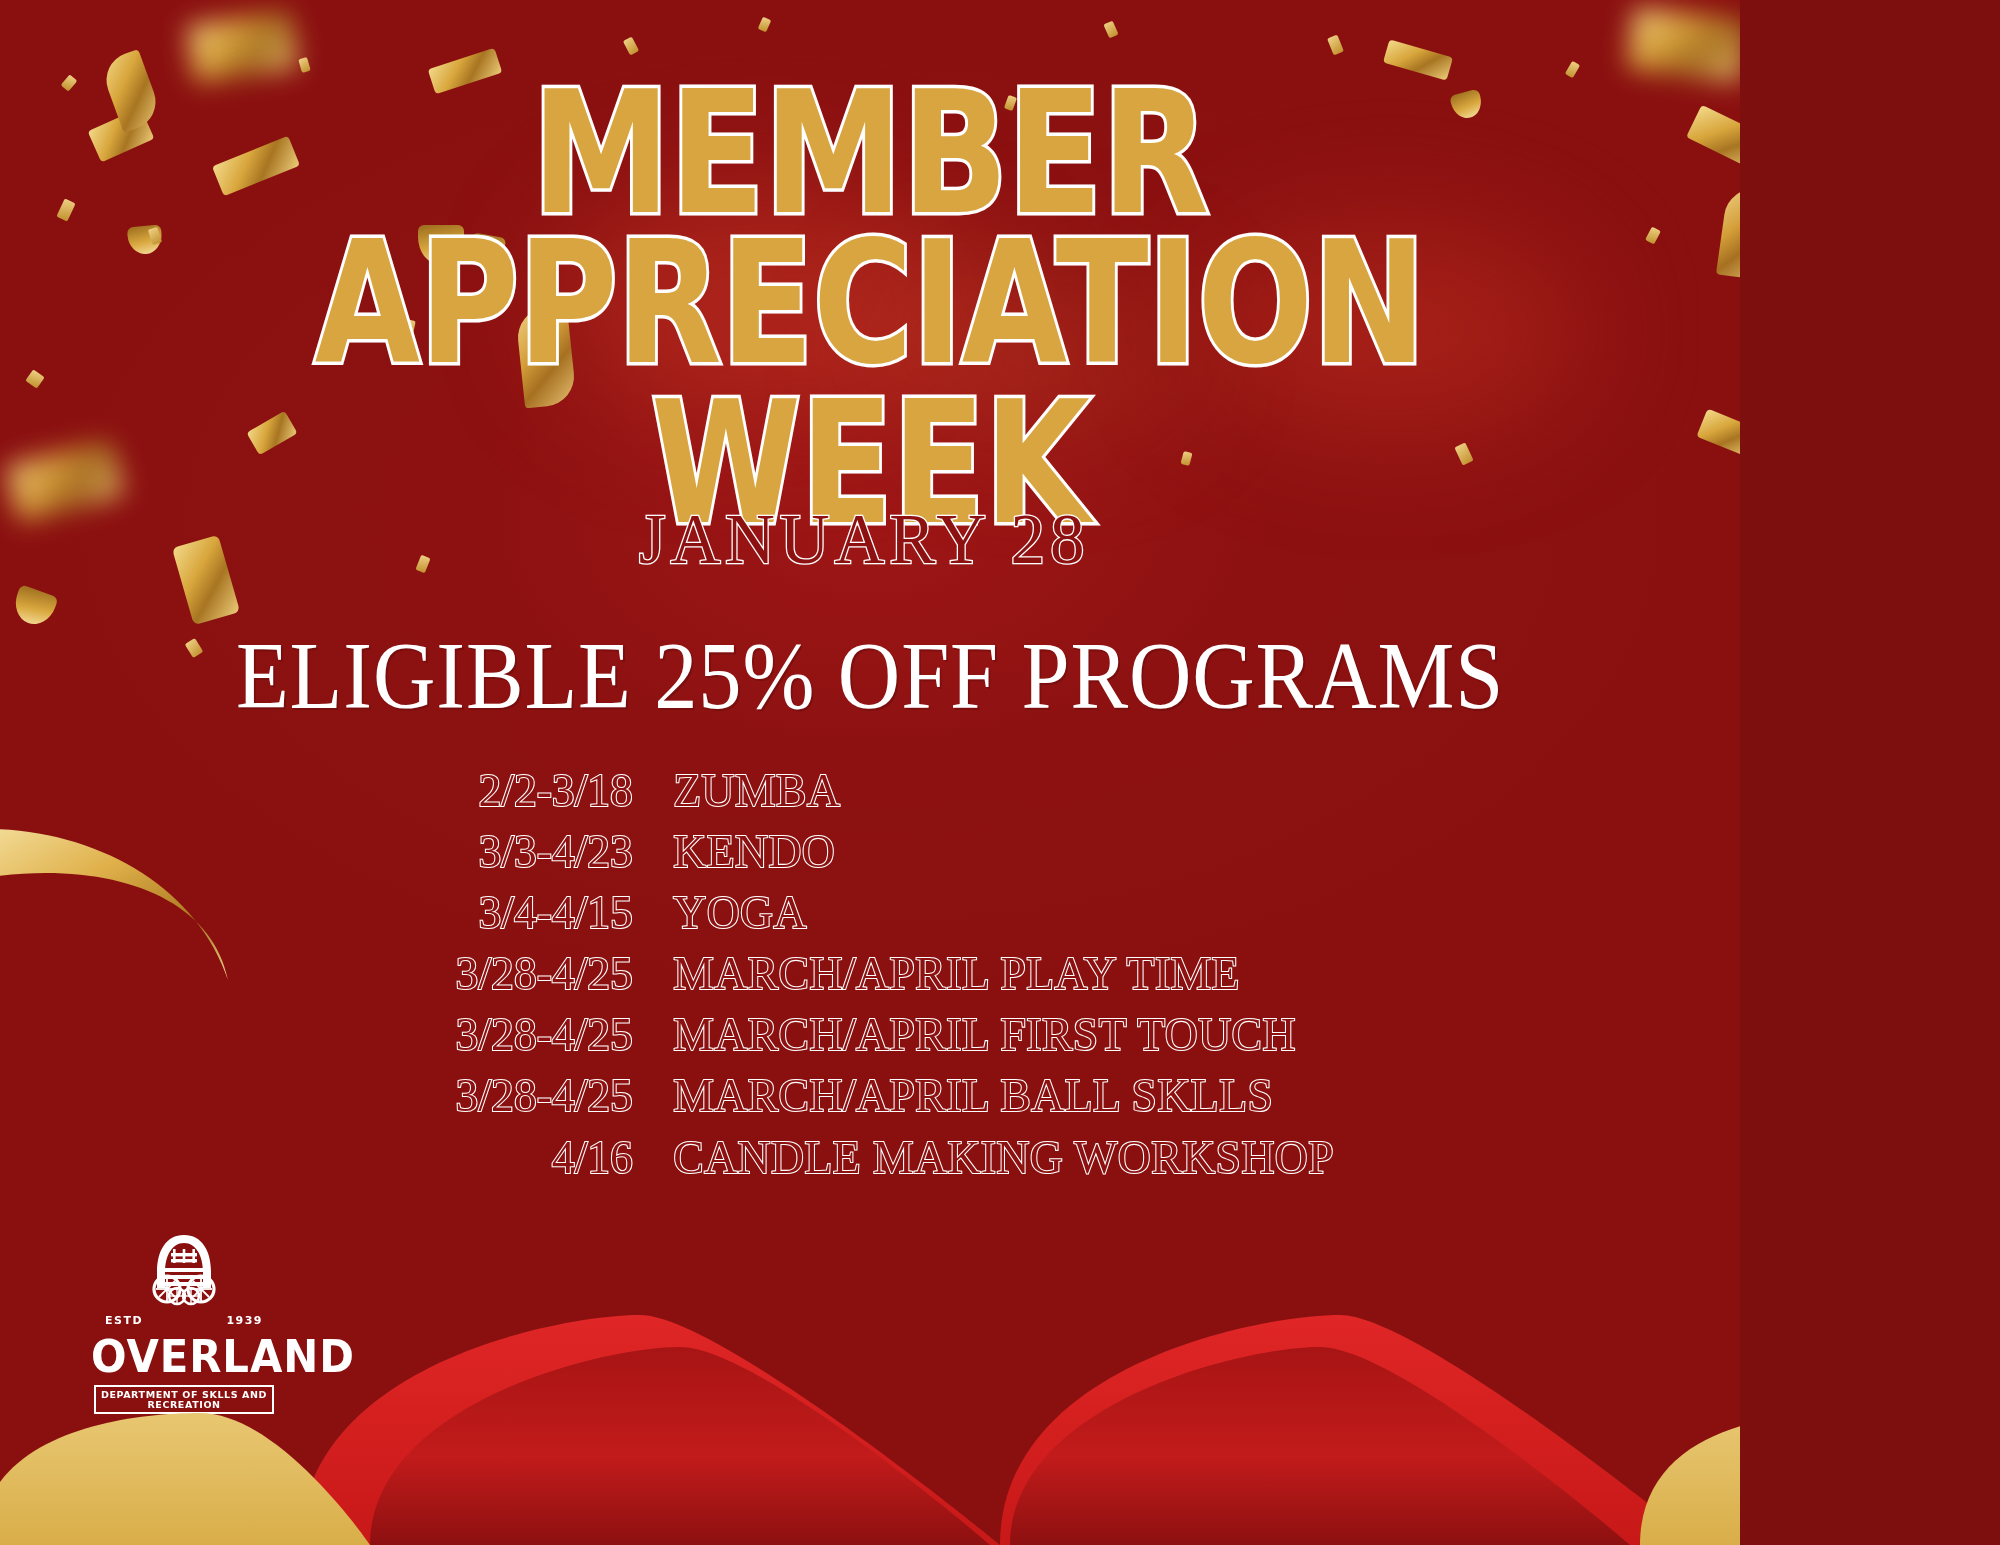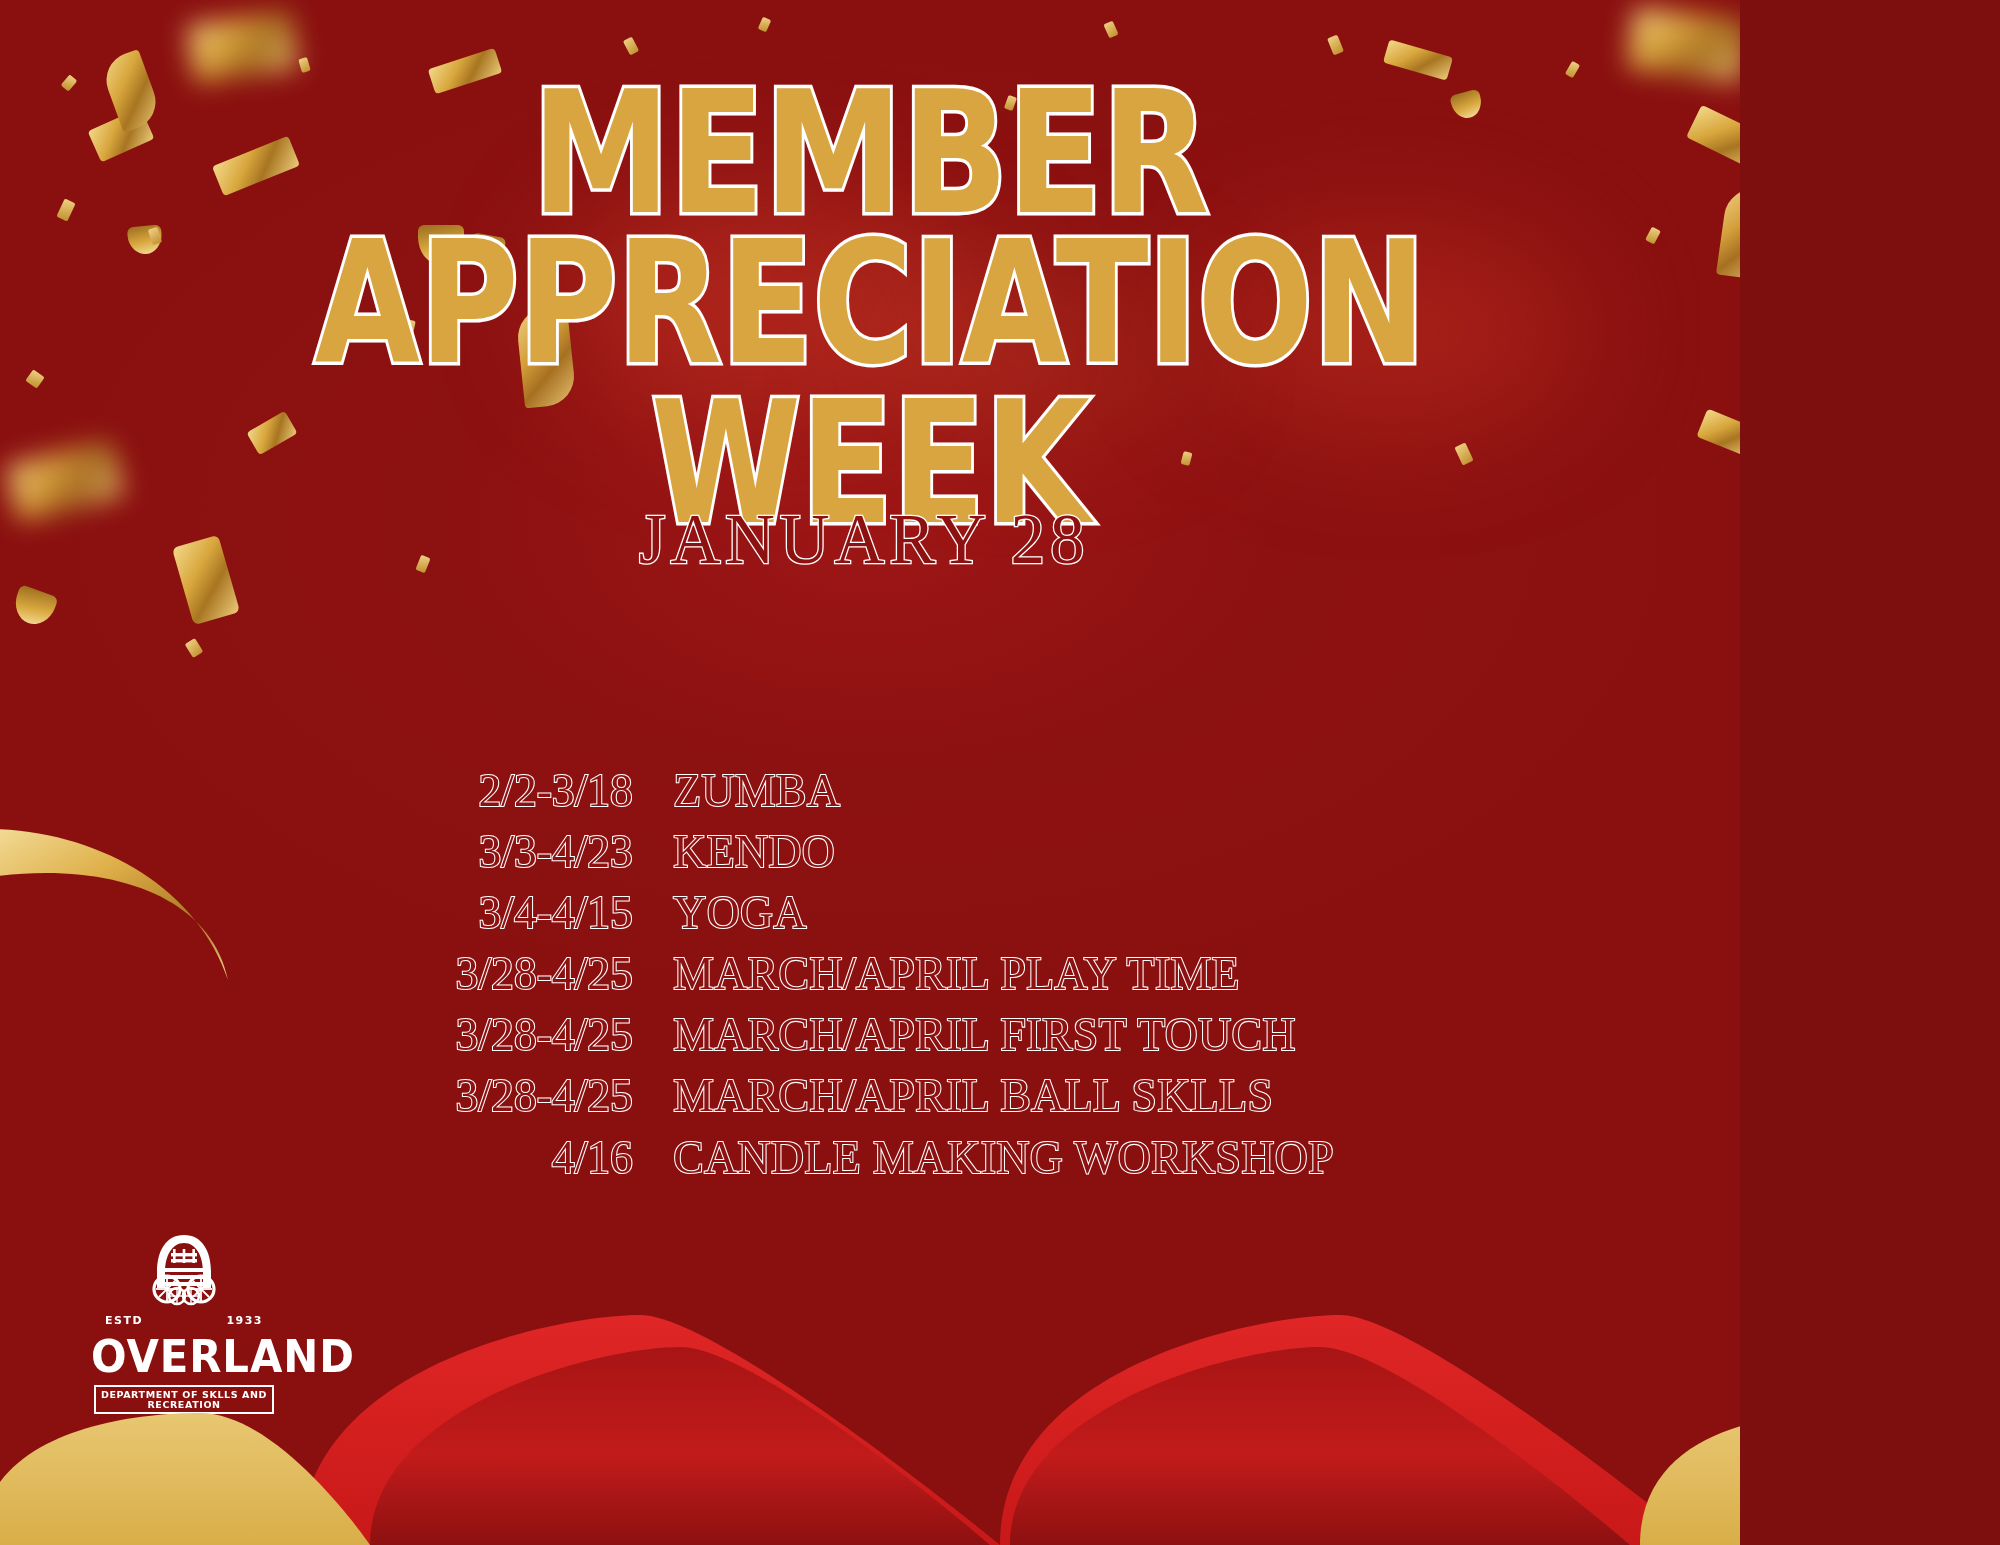--- a/index.html
+++ b/index.html
@@ -305,20 +305,23 @@
 
   <div class="headline-wrap">
     <div class="headline headline-l1">MEMBER</div>
     <div class="headline headline-l2">APPRECIATION WEEK</div>
   </div>
 
   <div class="subtitle-wrap">
     <div class="subtitle">JANUARY 28</div>
   </div>
 
+  <div class="section-wrap">
+    <div class="section-title">ELIGIBLE 25% OFF PROGRAMS</div>
+  </div>
 
   <div class="program-list" id="program-list">
       <div class="program-row">
         <span class="p-date">2/2-3/18</span>
         <span class="p-name">ZUMBA</span>
       </div>
       <div class="program-row">
         <span class="p-date">3/3-4/23</span>
         <span class="p-name">KENDO</span>
       </div>
@@ -381,21 +384,21 @@
         <line x1="29" y1="64" x2="43" y2="64"></line>
       </g>
       <circle cx="50" cy="64" r="8" fill="none" stroke="#ffffff" stroke-width="2.6"></circle>
       <g stroke="#ffffff" stroke-width="1.4">
         <line x1="50" y1="57" x2="50" y2="71"></line>
         <line x1="43" y1="64" x2="57" y2="64"></line>
       </g>
     </svg>
     <div class="logo-estd-row">
       <span class="logo-estd">ESTD</span>
-      <span class="logo-year">1933</span>
+      <span class="logo-year">1939</span>
     </div>
     <div class="logo-name">OVERLAND</div>
     <div class="logo-dept">DEPARTMENT OF SKLLS AND RECREATION</div>
   </div>
 
   <svg class="waves" viewBox="0 0 2000 240" preserveAspectRatio="none">
     <defs>
       <linearGradient id="brightRed" x1="0" y1="0" x2="0" y2="1">
         <stop offset="0%" stop-color="#e02626"></stop>
         <stop offset="100%" stop-color="#c81818"></stop>

